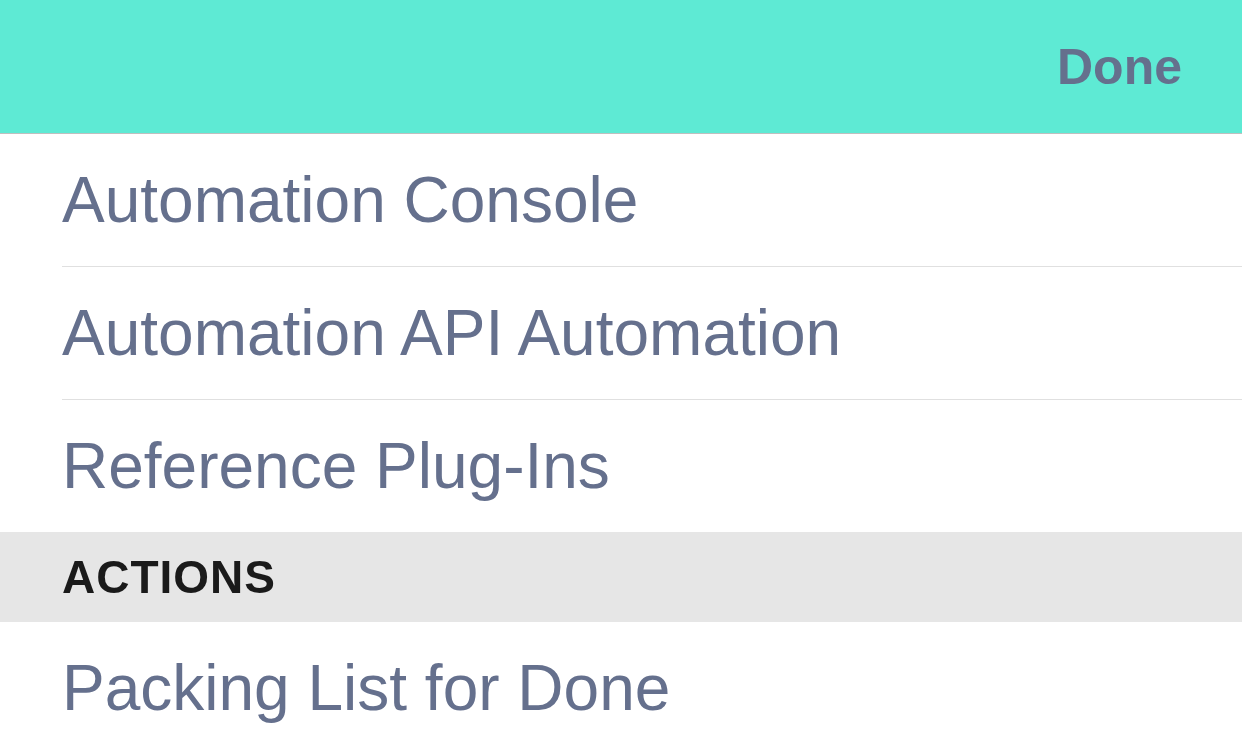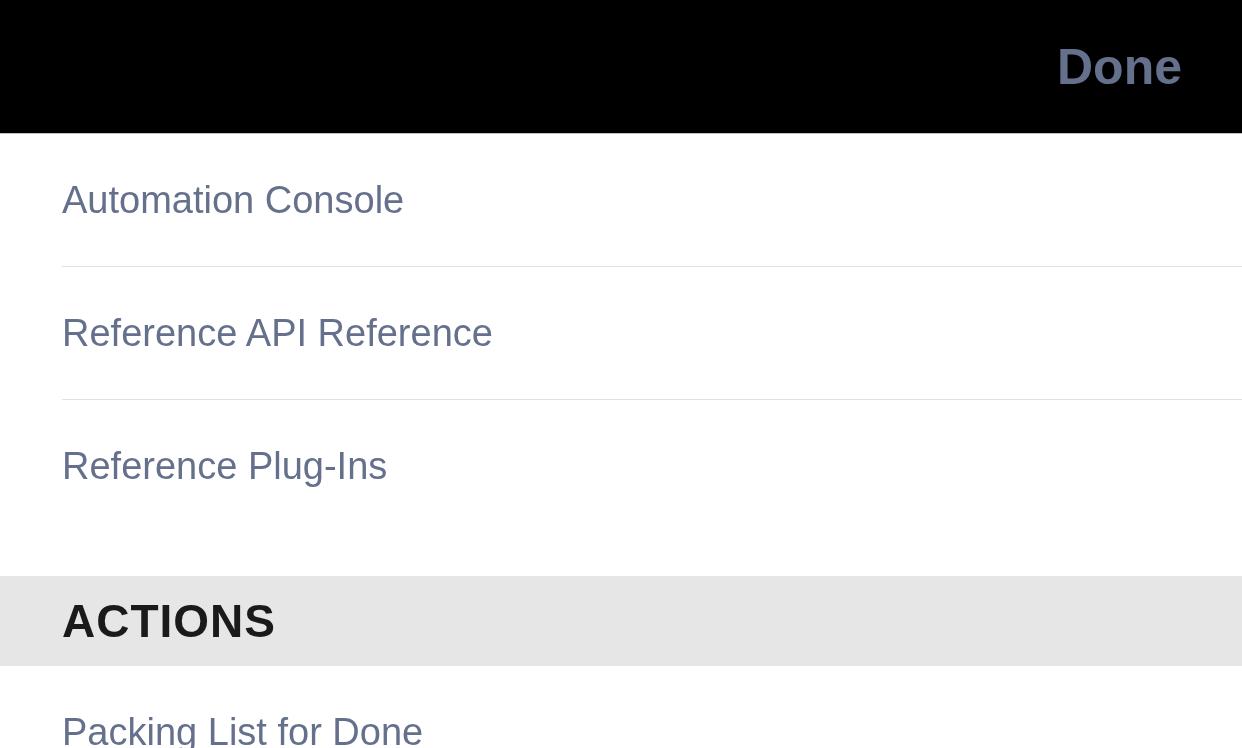--- a/index.html
+++ b/index.html
@@ -9,21 +9,21 @@
     }
     body {
       font-family: -apple-system, BlinkMacSystemFont, 'Segoe UI', 'Helvetica Neue', Arial, sans-serif;
       width: 1242px;
       height: 748px;
       background: #ffffff;
       overflow: hidden;
     }
     .header {
       height: 134px;
-      background: #000000;
+      background: #5eead4;
       border-bottom: 1px solid #bfbfbf;
       display: flex;
       justify-content: flex-end;
       padding-right: 60px;
     }
     .done-button {
       font-size: 50px;
       font-weight: 600;
       color: #65708d;
       cursor: pointer;
@@ -32,35 +32,34 @@
     }
     .list-item {
       padding: 0 62px;
       height: 132px;
       display: flex;
       align-items: center;
       cursor: pointer;
       background: #ffffff;
     }
     .list-item-label {
-      font-size: 38px;
+      font-size: 64px;
       font-weight: 400;
       color: #65708d;
     }
     .separator {
       height: 1px;
       background: #e0e0e0;
       margin-left: 62px;
     }
     .section-header {
       background: #e6e6e6;
       padding: 18px 62px;
       display: flex;
       align-items: center;
-      margin-top: 44px;
     }
     .section-header-label {
       font-size: 46px;
       font-weight: 700;
       color: #1a1a1a;
       letter-spacing: 1px;
     }
   </style>
 </head>
 <body>
@@ -68,21 +67,21 @@
 <div class="header">
   <button class="done-button">Done</button>
 </div>
 
 <div class="list-item">
   <span class="list-item-label">Automation Console</span>
 </div>
 <div class="separator"></div>
 
 <div class="list-item">
-  <span class="list-item-label">Reference API Reference</span>
+  <span class="list-item-label">Automation API Automation</span>
 </div>
 <div class="separator"></div>
 
 <div class="list-item">
   <span class="list-item-label">Reference Plug-Ins</span>
 </div>
 
 <div class="section-header">
   <span class="section-header-label">ACTIONS</span>
 </div>

